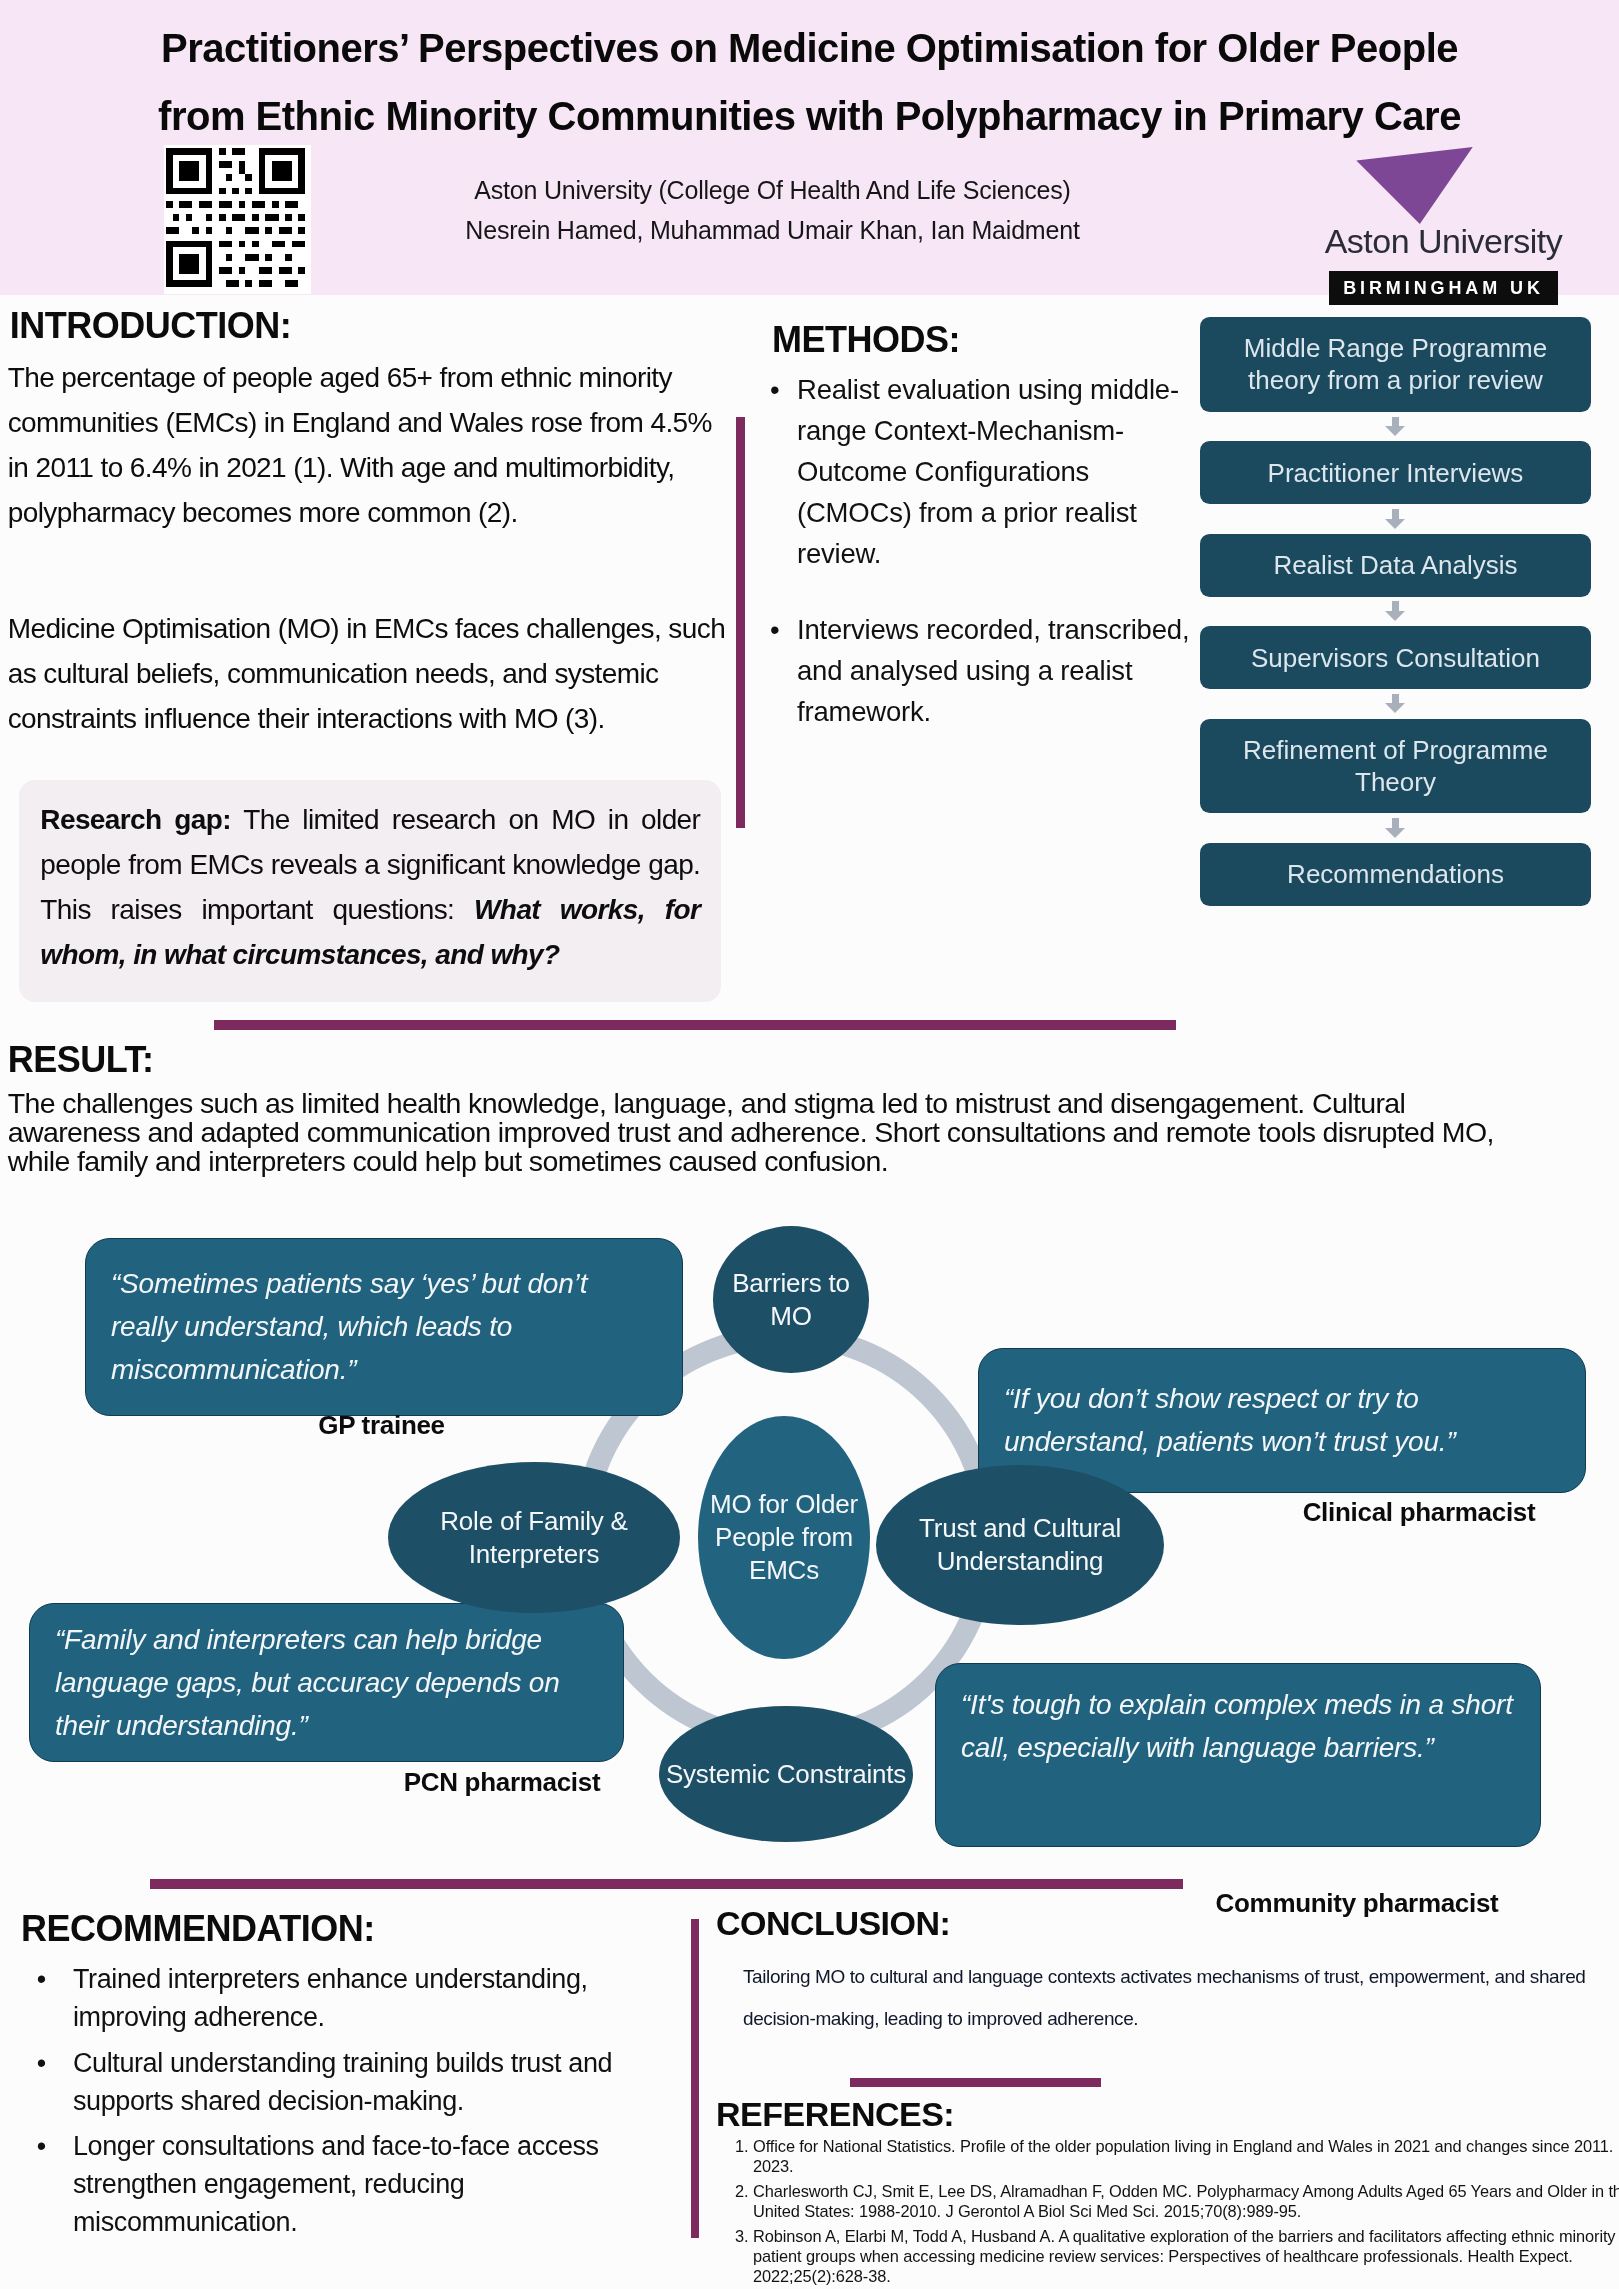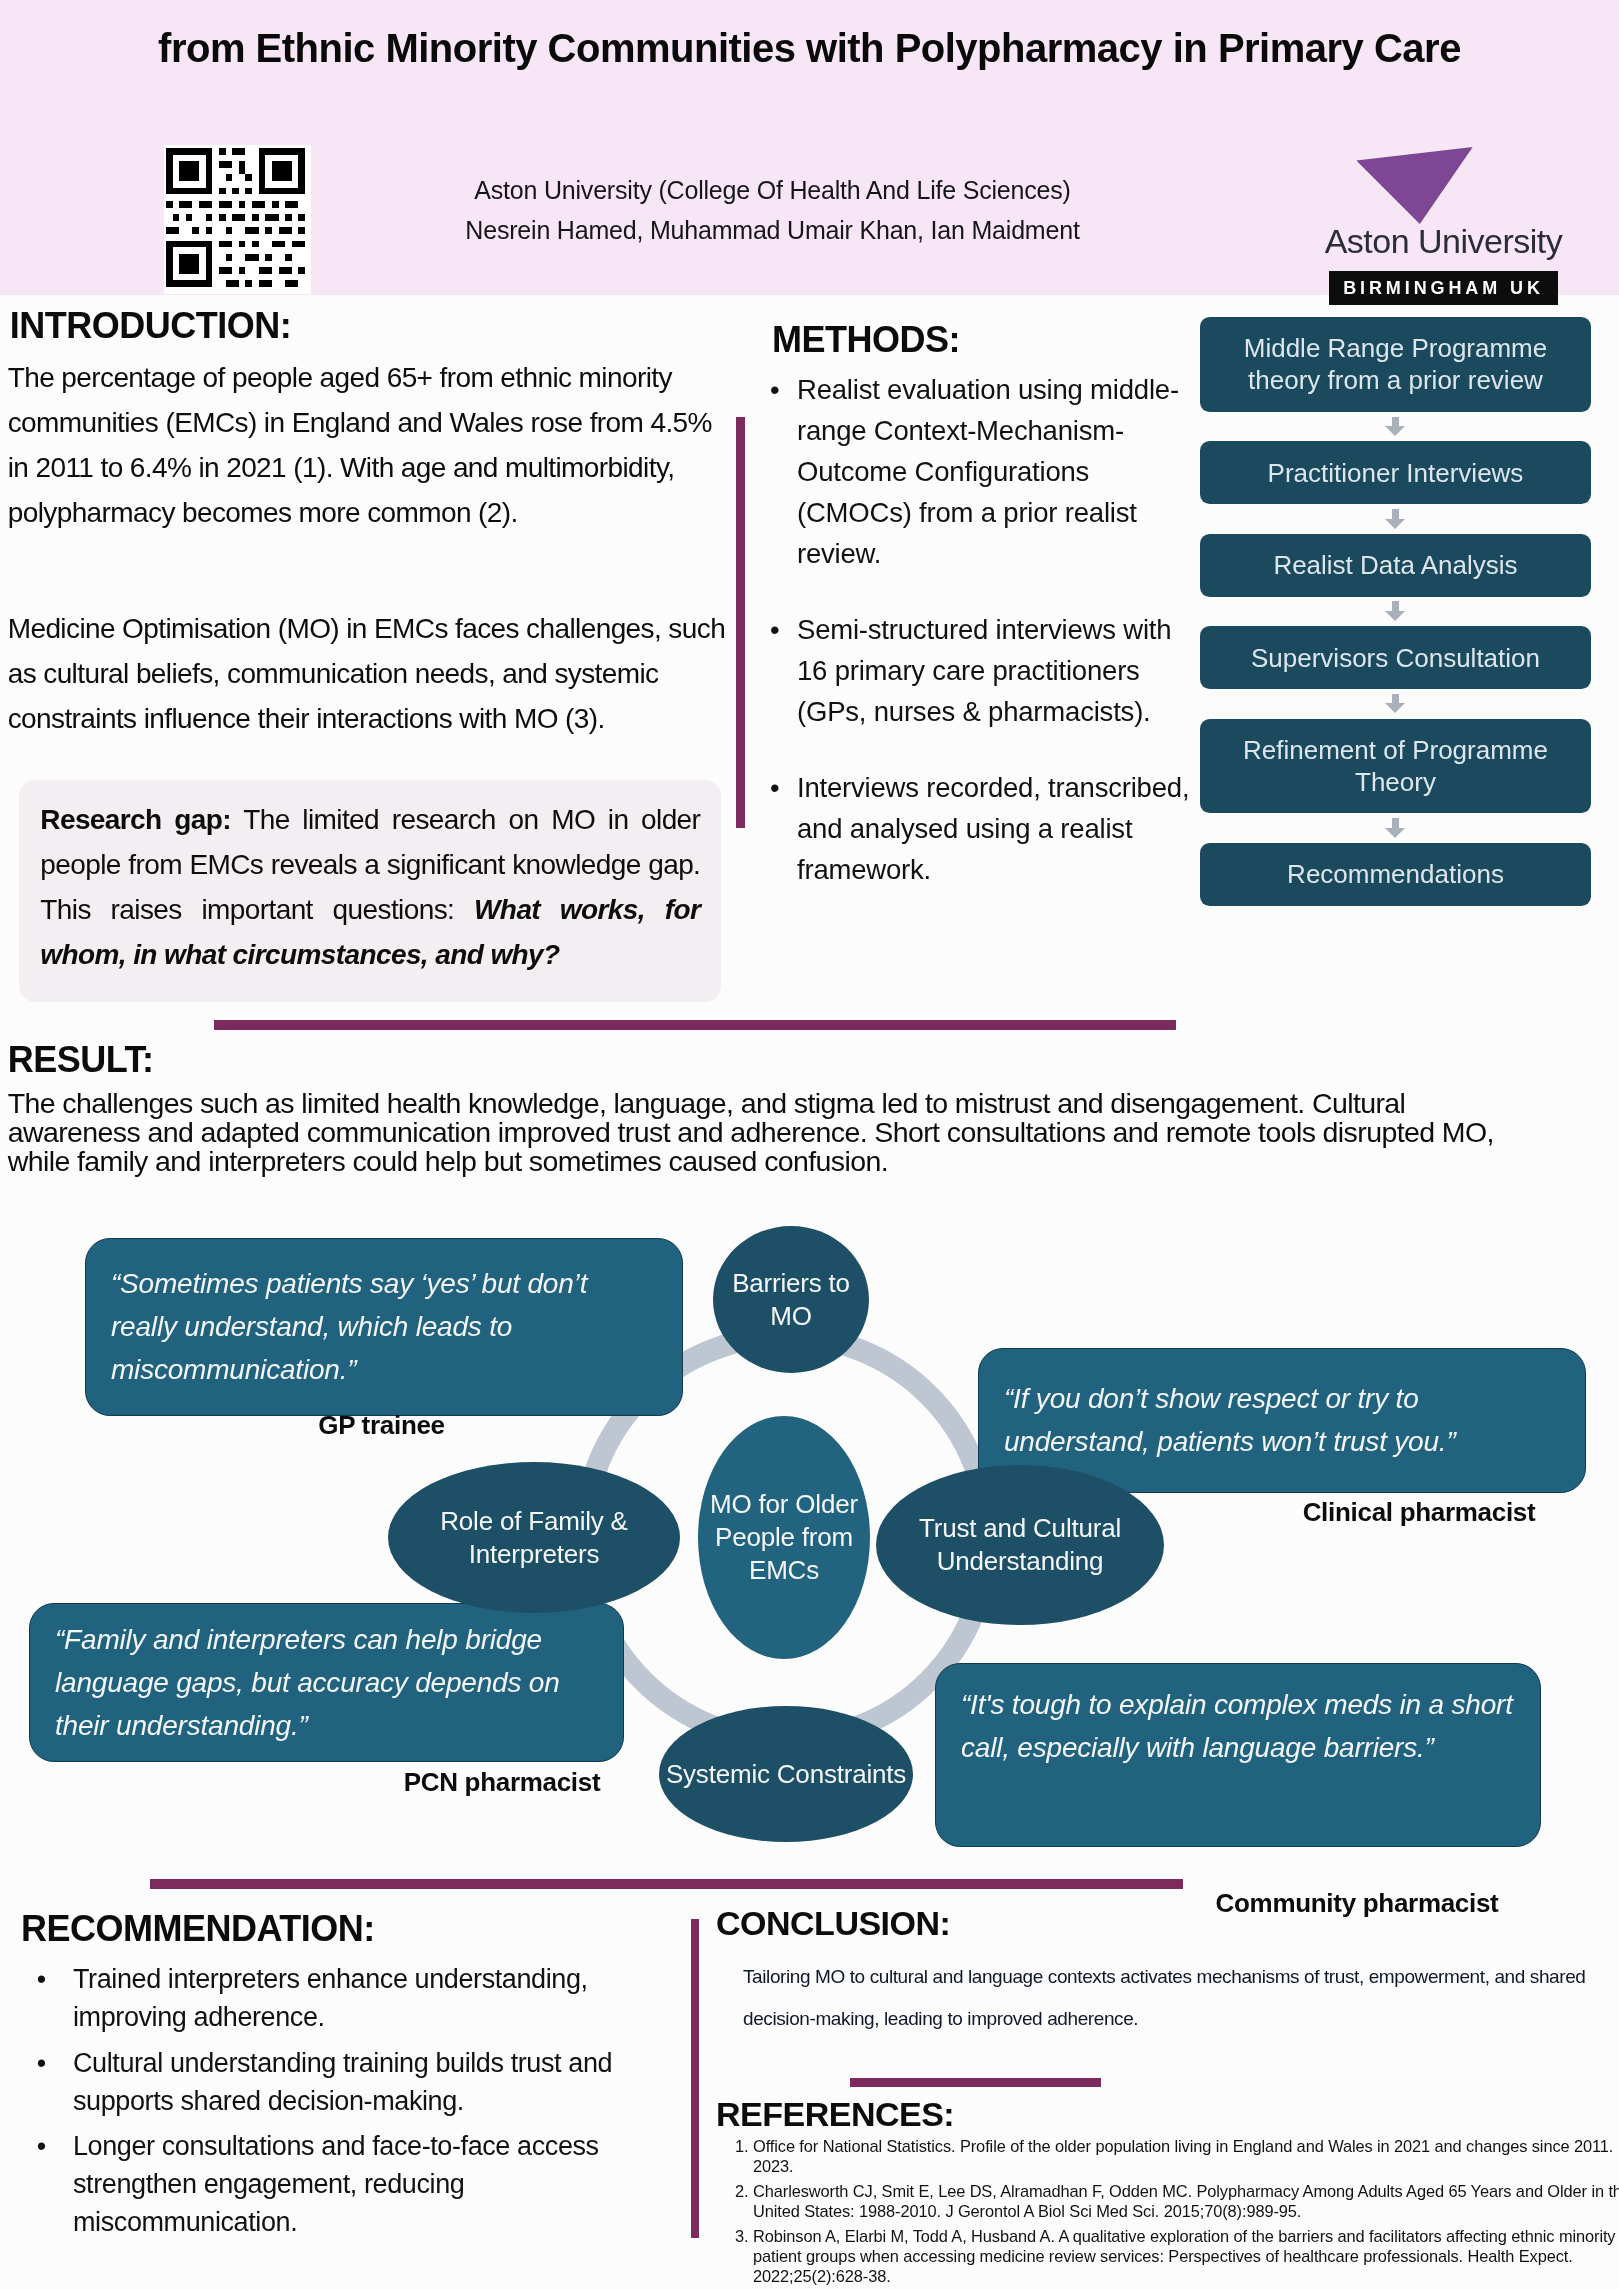--- a/index.html
+++ b/index.html
@@ -66,20 +66,21 @@
     font-size:16.4px;line-height:20px;letter-spacing:-0.1px;color:#121212;}
   .refs li{margin-bottom:4.8px;}
 </style>
 </head>
 <body>
 
 <div class="poster">
 
   <div class="header">
     <div class="title">
+      <div>Practitioners’ Perspectives on Medicine Optimisation for Older People</div>
       <div>from Ethnic Minority Communities with Polypharmacy in Primary Care</div>
     </div>
 
     <div class="qr">
       <svg viewBox="0 0 21 21" width="139" height="141" shape-rendering="crispEdges">
         <rect width="21" height="21" fill="#fff"></rect>
         <path fill="#000" d="M0 0h7v7H0z M14 0h7v7h-7z M0 14h7v7H0z"></path>
         <path fill="#fff" d="M1 1h5v5H1z M15 1h5v5h-5z M1 15h5v5H1z"></path>
         <path fill="#000" d="M2 2h3v3H2z M16 2h3v3h-3z M2 16h3v3H2z"></path>
         <path fill="#000" d="M8 0h1v1H8z M10 0h2v1h-2z M8 2h2v1H8z M11 2h1v2h-1z M9 4h1v1H9z M12 4h1v1h-1z M8 6h1v1H8z M10 6h1v1h-1z M12 6h1v1h-1z M0 8h1v1H0z M2 8h2v1H2z M5 8h2v1H5z M8 8h2v1H8z M11 8h1v1h-1z M13 8h2v1h-2z M16 8h1v1h-1z M18 8h2v1h-2z M1 10h1v1H1z M3 10h1v1H3z M6 10h1v1H6z M8 10h1v1H8z M10 10h2v1h-2z M13 10h1v1h-1z M15 10h2v1h-2z M18 10h1v1h-1z M20 10h1v1h-1z M0 12h2v1H0z M4 12h1v1H4z M6 12h1v1H6z M9 12h1v1H9z M12 12h2v1h-2z M15 12h1v1h-1z M17 12h2v1h-2z M20 12h1v1h-1z M8 14h2v1H8z M11 14h1v1h-1z M13 14h1v1h-1z M16 14h2v1h-2z M19 14h2v1h-2z M9 16h1v1H9z M12 16h2v1h-2z M15 16h1v1h-1z M18 16h1v1h-1z M8 18h2v1H8z M11 18h1v1h-1z M14 18h2v1h-2z M17 18h2v1h-2z M20 18h1v1h-1z M9 20h2v1H9z M12 20h1v1h-1z M14 20h2v1h-2z M18 20h2v1h-2z"></path>
@@ -105,21 +106,20 @@
   <div class="intro-p2 cond">Medicine Optimisation (MO) in EMCs faces challenges, such as cultural beliefs, communication needs, and systemic constraints influence their interactions with MO (3).</div>
   <div class="gapbox cond">
     <b>Research gap:</b><span> The limited research on MO in older people from EMCs reveals a significant knowledge gap. This raises important questions: </span><span class="q">What works, for whom, in what circumstances, and why?</span>
   </div>
 
   <div class="vline" style="left:736px;top:417px;width:8.7px;height:411px;"></div>
 
   <div class="h1" style="left:772px;top:319px;">METHODS:</div>
   <ul class="methods">
     <li><span>Realist evaluation using middle-range Context-Mechanism-Outcome Configurations (CMOCs) from a prior realist review.</span></li>
-    <li><span>Semi-structured interviews with 16 primary care practitioners (GPs, nurses &amp; pharmacists).</span></li>
     <li><span>Interviews recorded, transcribed, and analysed using a realist framework.</span></li>
   </ul>
 
   <div class="flow">
     <div class="flow-box">Middle Range Programme theory from a prior review</div>
     <div class="flow-arrow"></div>
     <div class="flow-box">Practitioner Interviews</div>
     <div class="flow-arrow"></div>
     <div class="flow-box">Realist Data Analysis</div>
     <div class="flow-arrow"></div>

